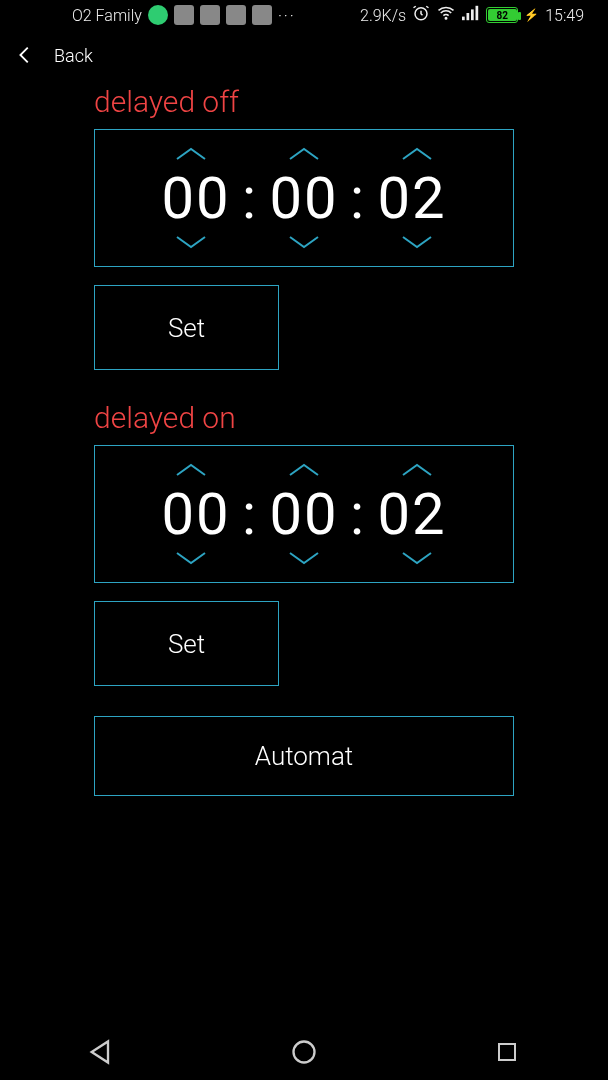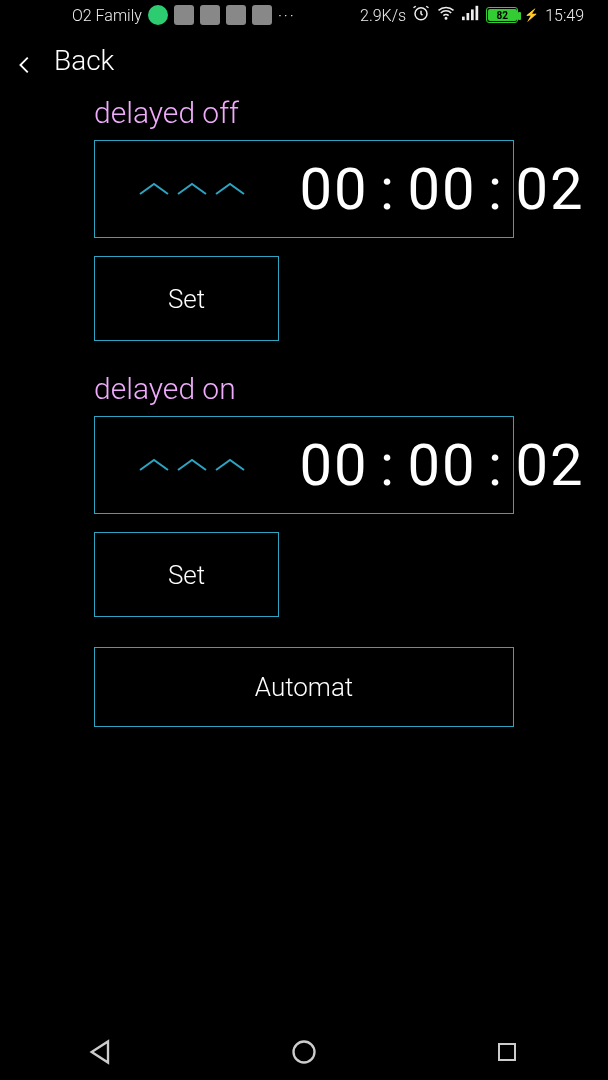--- a/index.html
+++ b/index.html
@@ -54,40 +54,40 @@
       border-radius: 2px;
       z-index: -0;
     }
     .battery-text { position: relative; z-index: 1; color: #000; font-weight: bold; }
 
     .back-row {
       display: flex;
       align-items: center;
       gap: 18px;
       padding: 14px 14px 18px 14px;
-      font-size: 28px;
+      font-size: 18px;
       font-weight: 300;
     }
     .back-chevron {
       width: 22px; height: 22px;
     }
     .content {
       padding: 0 94px 0 94px;
     }
     .section-title {
-      color: #f0abfc;
+      color: #ef4444;
       font-size: 30px;
       margin-bottom: 10px;
     }
     .picker-box {
       border: 1px solid #2da4c2;
       width: 420px;
       padding: 14px 0;
       display: flex;
-      flex-direction: row;
+      flex-direction: column;
       align-items: center;
     }
     .chev-row {
       display: flex;
       justify-content: space-around;
       width: 100%;
       padding: 0 40px;
     }
     .chev {
       width: 38px; height: 20px;

